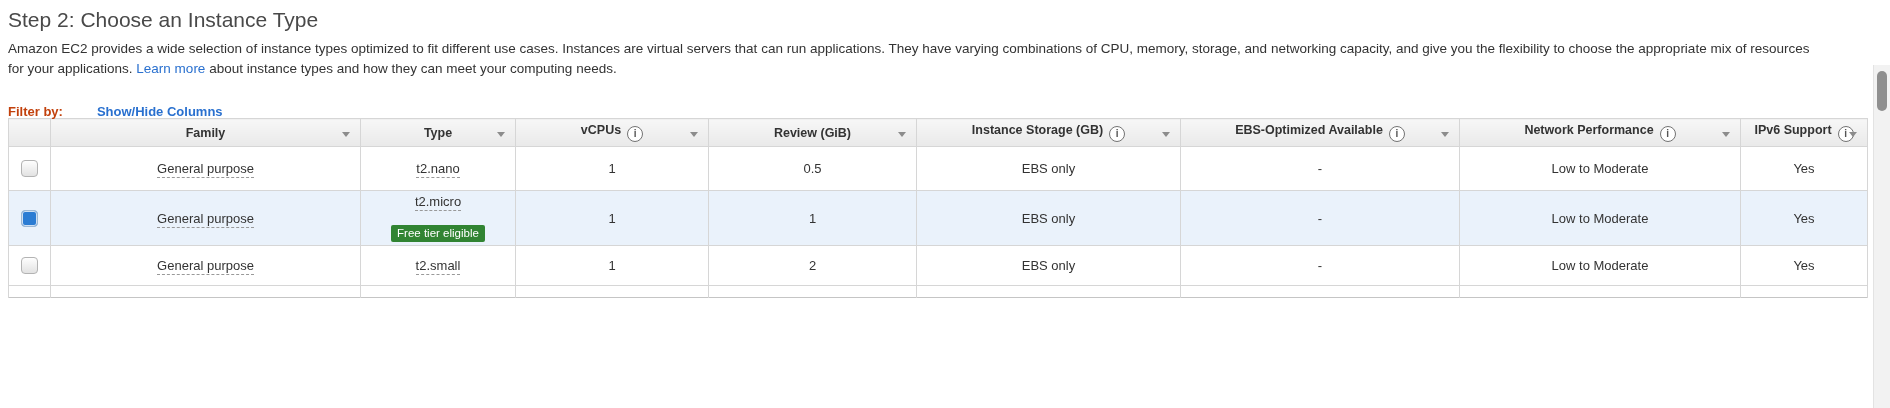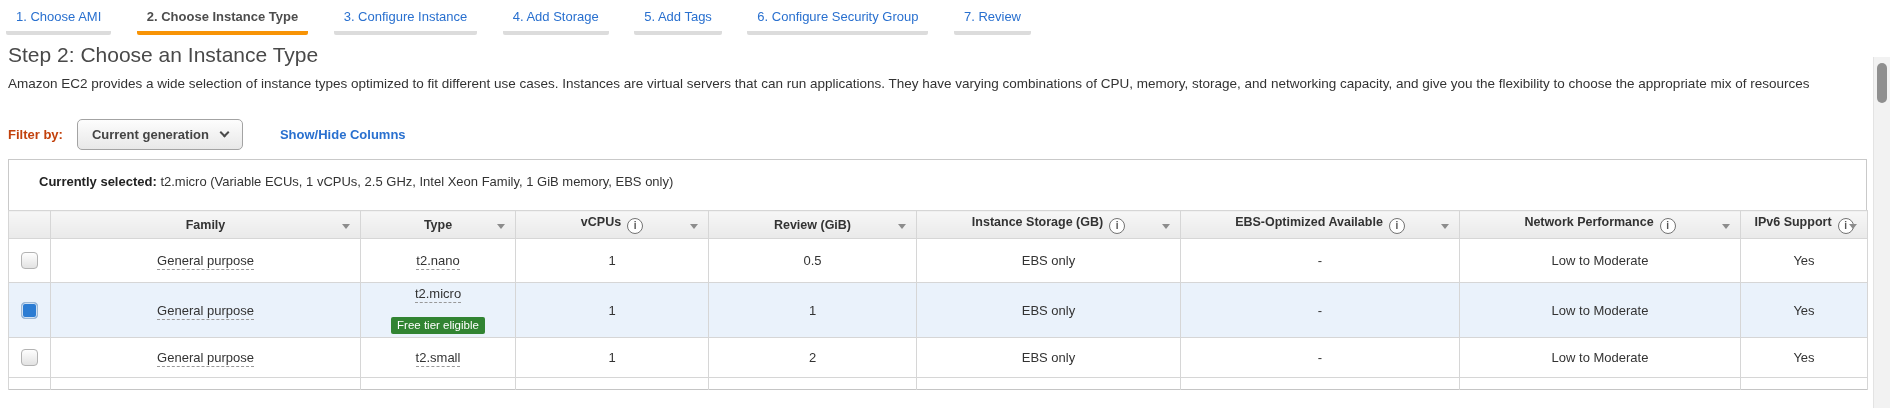--- a/index.html
+++ b/index.html
@@ -72,50 +72,38 @@
   .scrollbar { position: absolute; right: 0; top: 57px; width: 17px; height: 351px;
                background: #f2f2f2; border-left: 1px solid #e3e3e3; }
   .scroll-thumb { position: absolute; top: 6px; left: 3px; width: 10px; height: 40px;
                   background: #8f8f8f; border-radius: 6px; cursor: grab; }
 </style>
 </head>
 <body>
 
 <div class="page">
 
-  <div class="tabs">
-    <span class="tab">1. Choose AMI</span>
-    <span class="tab active">2. Choose Instance Type</span>
-    <span class="tab">3. Configure Instance</span>
-    <span class="tab">4. Add Storage</span>
-    <span class="tab">5. Add Tags</span>
-    <span class="tab">6. Configure Security Group</span>
-    <span class="tab">7. Review</span>
-  </div>
 
   <div class="content">
 
     <div class="page-title">Step 2: Choose an Instance Type</div>
     <div class="desc">
       <div>Amazon EC2 provides a wide selection of instance types optimized to fit different use cases. Instances are virtual servers that can run applications. They have varying combinations of CPU, memory, storage, and networking capacity, and give you the flexibility to choose the appropriate mix of resources</div>
+      <div>
+        <span>for your applications.</span>
+        <a class="link">Learn more</a>
+        <span>about instance types and how they can meet your computing needs.</span>
+      </div>
     </div>
 
     <div class="filter-bar">
       <span class="filter-label">Filter by:</span>
-      <button class="dd-btn">
-        <span>Current generation</span>
-        <span class="chev"></span>
-      </button>
       <a class="link showhide">Show/Hide Columns</a>
     </div>
 
-    <div class="summary">
-      <b>Currently selected:</b>
-      <span>t2.micro (Variable ECUs, 1 vCPUs, 2.5 GHz, Intel Xeon Family, 1 GiB memory, EBS only)</span>
-    </div>
 
     <table class="itable">
       <colgroup>
         <col style="width:42px">
           <col style="width:310px">
           <col style="width:155px">
         <col style="width:193px">
           <col style="width:208px">
           <col style="width:264px">
         <col style="width:279px">

